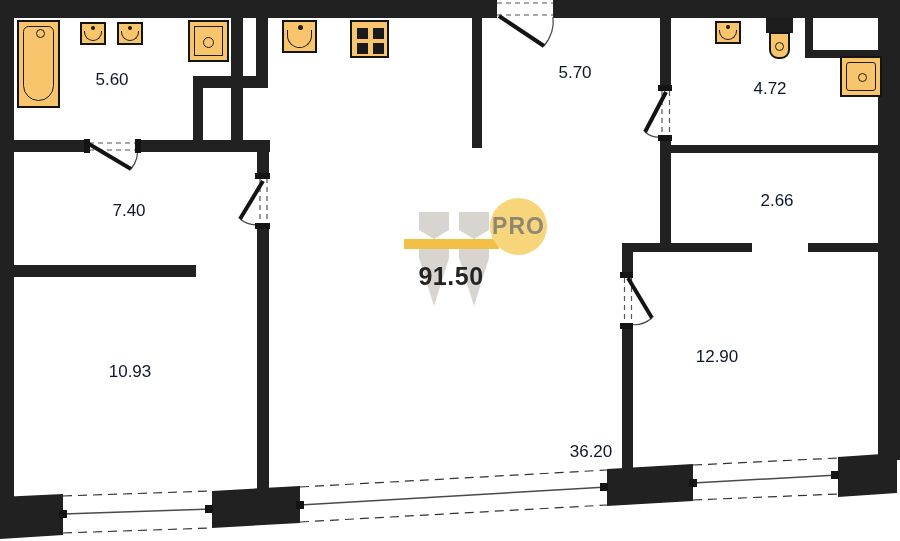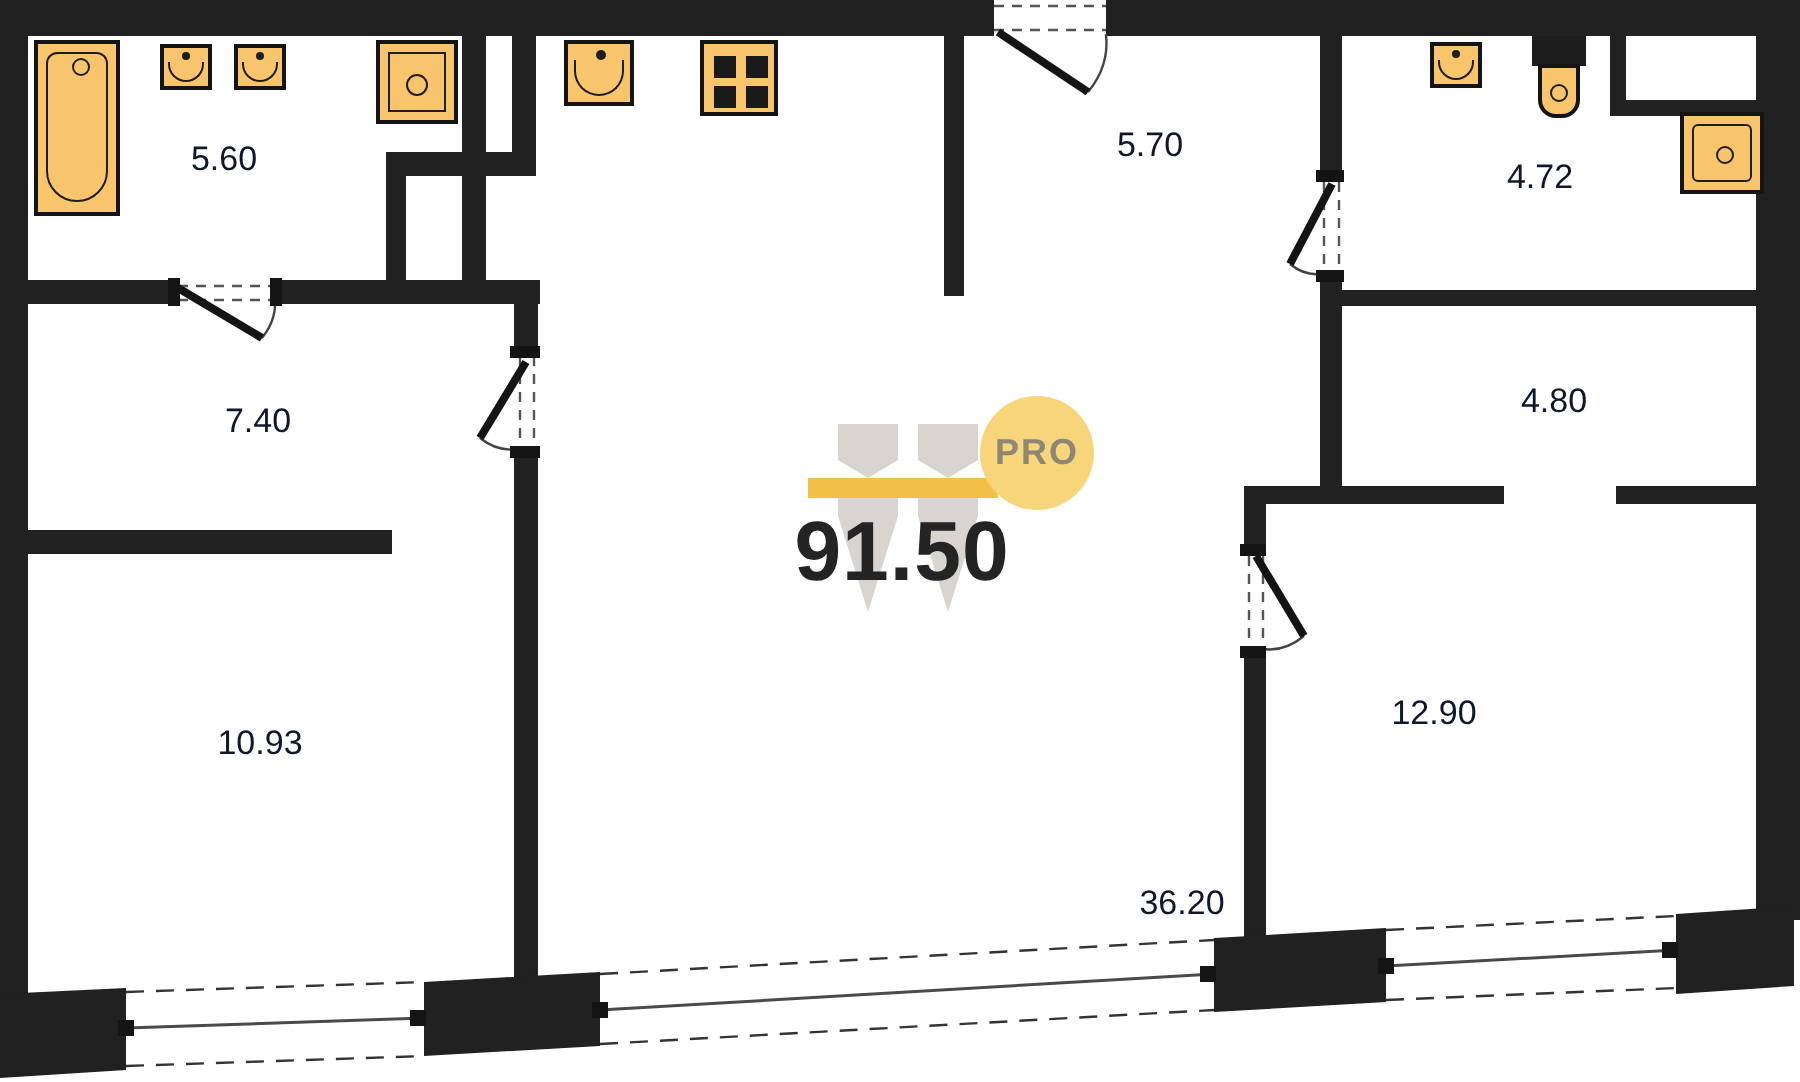--- a/index.html
+++ b/index.html
@@ -2,25 +2,25 @@
 <html><head>
 <meta charset="utf-8">
 <style>
   html,body { margin:0; padding:0; background:#fff; }
   .canvas { position:relative; width:900px; height:541px; background:#ffffff;
             font-family:"Liberation Sans", sans-serif; overflow:hidden; }
   .wall { position:absolute; background:#212121; }
   .room-label { position:absolute; transform:translate(-50%,-50%); font-size:17px;
                 color:#0f172a; white-space:nowrap; }
   .total-label { position:absolute; left:451px; top:276px; transform:translate(-50%,-50%);
-                 font-size:42px; font-weight:bold; color:#242424; letter-spacing:.5px; }
+                 font-size:25px; font-weight:bold; color:#242424; letter-spacing:.5px; }
   .logo-bar { position:absolute; left:404px; top:239px; width:95px; height:10px; background:#f2bf47; }
   .logo-circle { position:absolute; left:490px; top:198px; width:57px; height:57px;
                  border-radius:50%; background:#f7d57a; display:flex; align-items:center;
-                 justify-content:center; font-size:18px; font-weight:bold; letter-spacing:1px;
+                 justify-content:center; font-size:23px; font-weight:bold; letter-spacing:1px;
                  color:#8e8775; }
   .fx { position:absolute; background:#f8c56c; border:2px solid #141414; box-sizing:border-box; }
   .fx-inner { position:absolute; border:1.5px solid #1d1d1d; box-sizing:border-box; }
   .fx-dot { position:absolute; border:1.5px solid #1d1d1d; border-radius:50%; box-sizing:border-box; }
   .fx-dot-fill { position:absolute; background:#1d1d1d; border-radius:50%; }
   .bowl { position:absolute; border:1.5px solid #1d1d1d; border-top:none;
           border-radius:0 0 13px 13px; box-sizing:border-box; }
   .burner { position:absolute; background:#1a1a1a; }
   .tank { position:absolute; background:#1d1d1d; }
   svg.overlay { position:absolute; left:0; top:0; pointer-events:none; }
@@ -194,17 +194,17 @@
   <div class="logo-circle">
     <span>PRO</span>
   </div>
   <div class="total-label">91.50</div>
 
   <div class="room-label" style="left:112px;top:80px">5.60</div>
   <div class="room-label" style="left:129px;top:211px">7.40</div>
   <div class="room-label" style="left:130px;top:372px">10.93</div>
   <div class="room-label" style="left:575px;top:73px">5.70</div>
   <div class="room-label" style="left:770px;top:89px">4.72</div>
-  <div class="room-label" style="left:777px;top:201px">4.80</div>
+  <div class="room-label" style="left:777px;top:201px">2.66</div>
   <div class="room-label" style="left:717px;top:357px">12.90</div>
   <div class="room-label" style="left:591px;top:452px">36.20</div>
 
 </div>
 
 </body></html>

